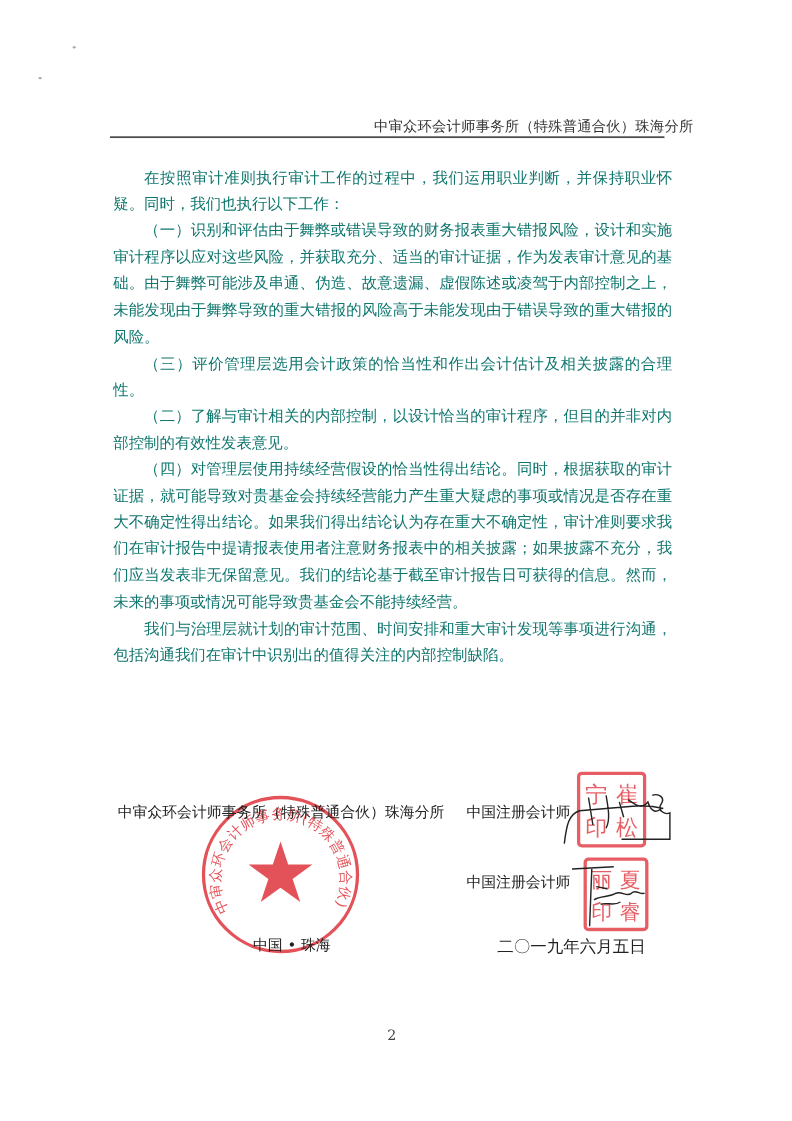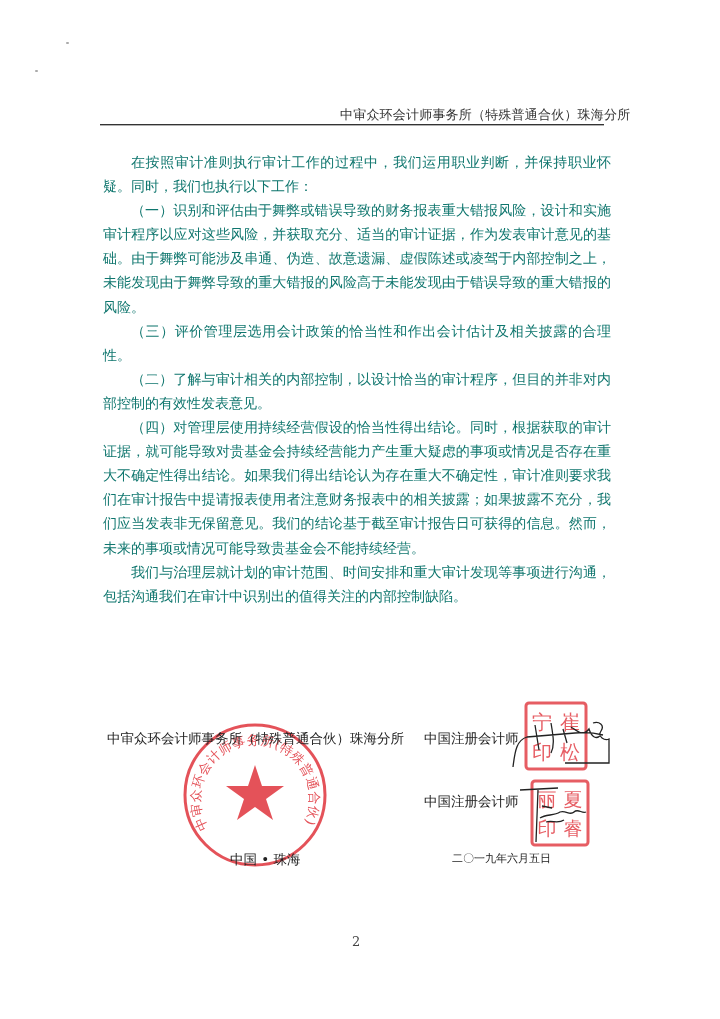--- a/index.html
+++ b/index.html
@@ -26,21 +26,21 @@
     .sig-firm {
       position: absolute; left: 107px; top: 730px; font-size: 13.5px; white-space: nowrap;
       font-family: "DejaVu Sans", "Liberation Sans", sans-serif; color: #222; z-index: 2;
     }
     .sig-cpa1 { position: absolute; left: 424px; top: 730px; font-size: 13.5px; z-index: 2;
       font-family: "DejaVu Sans", "Liberation Sans", sans-serif; }
     .sig-cpa2 { position: absolute; left: 424px; top: 793px; font-size: 13.5px; z-index: 2;
       font-family: "DejaVu Sans", "Liberation Sans", sans-serif; }
     .sig-place { position: absolute; left: 214px; top: 851px; font-size: 13.5px; z-index: 2;
       font-family: "DejaVu Sans", "Liberation Sans", sans-serif; margin-left: 16px; }
-    .sig-date { position: absolute; left: 452px; top: 851px; font-size: 11px; z-index: 2;
+    .sig-date { position: absolute; left: 452px; top: 851px; font-size: 15px; z-index: 2;
       font-family: "DejaVu Sans", "Liberation Sans", sans-serif; }
     .seal-round { position: absolute; left: 180px; top: 720px; width: 150px; height: 150px; z-index: 1; opacity: 0.85; }
     .seal-square { position: absolute; z-index: 1; opacity: 0.8; }
     .seal-sq1 { left: 524px; top: 701px; width: 64px; height: 70px; }
     .seal-sq2 { left: 530px; top: 779px; width: 60px; height: 68px; }
     .signature { position: absolute; z-index: 3; }
     .page-number { position: absolute; left: 352px; top: 934px; font-size: 13px; color: #444;
       font-family: "DejaVu Serif", serif; }
   </style>
 </head>

